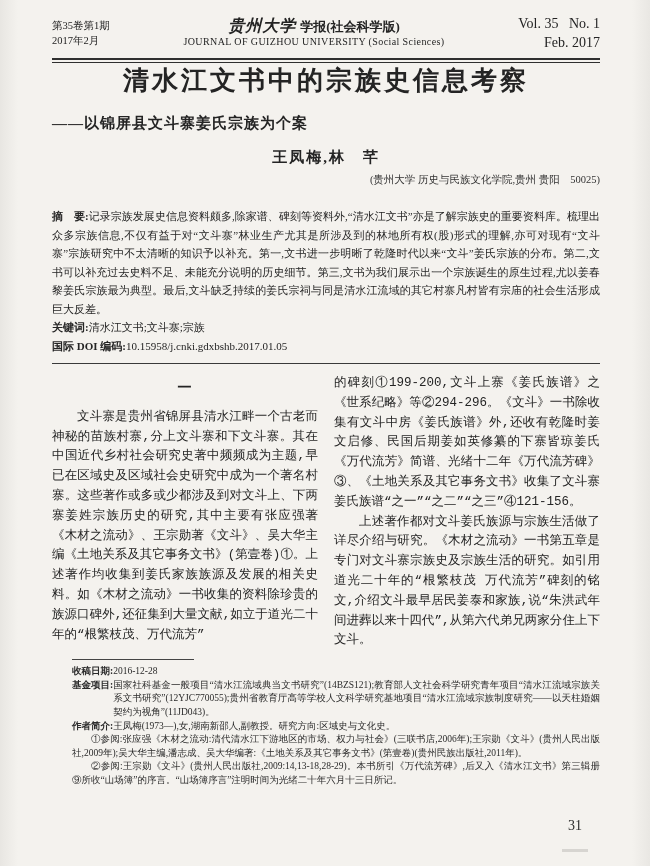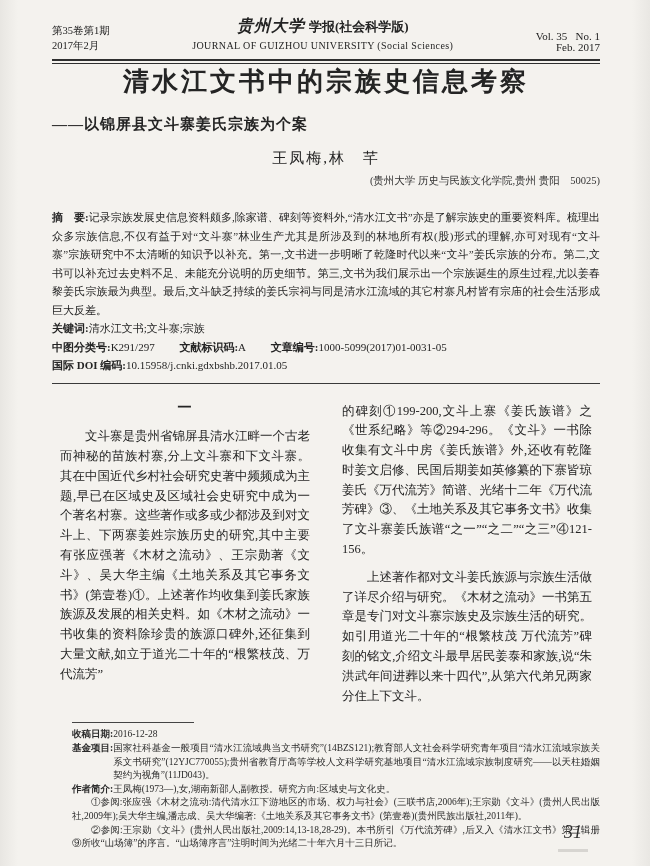--- a/index.html
+++ b/index.html
@@ -11,58 +11,58 @@
     position:relative;
     overflow:hidden;
   }
   .page{
     position:absolute;inset:0;
     background:linear-gradient(90deg,#e8e6e2 0,#f4f2ee 18px,#f4f2ee 632px,#e9e7e3 100%);
     padding:14px 50px 0 52px;
     box-sizing:border-box;
   }
   
-  .jheader{display:flex;justify-content:space-between;align-items:flex-end;}
+  .jheader{display:flex;justify-content:space-between;align-items:center;}
   .issue{font-size:10.5px;line-height:15px;white-space:pre;}
-  .volume{font-size:11px;line-height:11px;text-align:right;white-space:pre;}
+  .volume{font-size:14px;line-height:19px;text-align:right;white-space:pre;}
   .jcenter{text-align:center;flex:1;padding:0 8px;}
-  .jcn{font-size:13px;font-weight:bold;line-height:24px;}
+  .jcn{font-size:13px;font-weight:bold;line-height:16px;}
   .jcn .script{font-style:italic;font-size:16px;letter-spacing:1px;margin-right:4px;}
   .jen{font-size:10px;letter-spacing:.4px;line-height:14px;}
   .dbl-rule{margin-top:6px;border-top:2px solid #2f2f2f;border-bottom:1px solid #2f2f2f;height:2px;}
   
   .title{text-align:center;font-size:26px;font-weight:bold;letter-spacing:3px;}
   .subtitle{margin-top:16px;text-align:left;font-size:15px;font-weight:bold;letter-spacing:1px;}
-  .authors{margin-top:15px;text-align:center;font-size:15px;letter-spacing:2px;}
+  .authors{margin-top:15px;text-align:center;font-size:15px;letter-spacing:2px;font-weight:bold;}
   .affil{margin-top:6px;text-align:right;font-size:10.5px;color:#333;}
   
   .meta{margin-top:20px;font-size:11px;line-height:18.5px;text-align:justify;}
   .meta p{margin:0;}
   .lbl{font-weight:bold;}
   .meta-line{margin-top:2px;}
   .meta-line .seg{margin-right:22px;}
   .rule{border-top:1px solid #3a3a3a;margin-top:8px;}
   
   .columns{display:flex;gap:16px;margin-top:10px;}
   .col{flex:1;font-size:12.5px;line-height:19.8px;text-align:justify;}
-  .col p{margin:8px;}
+  .col p{margin:0;font-family:Liberation Mono, monospace;}
   .col p.ind{text-indent:2em;}
   .sec-head{text-align:center;font-weight:bold;font-size:14px;margin:4px 0 10px 0;letter-spacing:1px;}
   
   .fnote{margin-top:8px;font-size:9.5px;line-height:13.6px;color:#2a2a2a;margin-left:20px;}
   .fn-sep{width:122px;border-top:1px solid #444;margin-bottom:5px;}
   .fn-row{display:flex;}
   .fn-label{flex:none;font-weight:bold;white-space:pre;}
   .fn-content{flex:1;text-align:justify;}
   .fn-note{margin:0;text-indent:2em;text-align:justify;}
   
   .pageno{
     position:absolute;right:62px;bottom:14px;
-    font-style:italic;font-size:18px;color:#2c2c2c;
-    border-bottom:3px solid #d7d5d1;padding:0 6px 6px 6px;
+    font-size:14px;color:#2c2c2c;
+    border-bottom:3px solid #d7d5d1;padding:0 6px 15px 6px;
   }
 </style>
 </head>
 <body>
 
 <div class="page">
 
   <div class="jheader">
     <div class="issue">第35卷第1期
 2017年2月</div>
@@ -78,25 +78,20 @@
   <div class="dbl-rule"></div>
 
   <div class="title">清水江文书中的宗族史信息考察</div>
   <div class="subtitle">——以锦屏县文斗寨姜氏宗族为个案</div>
   <div class="authors">王凤梅,林　芊</div>
   <div class="affil">(贵州大学 历史与民族文化学院,贵州 贵阳　50025)</div>
 
   <div class="meta">
     <p><span class="lbl">摘　要:</span><span>记录宗族发展史信息资料颇多,除家谱、碑刻等资料外,“清水江文书”亦是了解宗族史的重要资料库。梳理出众多宗族信息,不仅有益于对“文斗寨”林业生产尤其是所涉及到的林地所有权(股)形式的理解,亦可对现有“文斗寨”宗族研究中不太清晰的知识予以补充。第一,文书进一步明晰了乾隆时代以来“文斗”姜氏宗族的分布。第二,文书可以补充过去史料不足、未能充分说明的历史细节。第三,文书为我们展示出一个宗族诞生的原生过程,尤以姜春黎姜氏宗族最为典型。最后,文斗缺乏持续的姜氏宗祠与同是清水江流域的其它村寨凡村皆有宗庙的社会生活形成巨大反差。</span></p>
     <p class="meta-line"><span class="lbl">关键词:</span><span>清水江文书;文斗寨;宗族</span></p>
-    <p class="meta-line">
-      <span class="seg"><span class="lbl">中图分类号:</span><span>K291/297</span></span>
-      <span class="seg"><span class="lbl">文献标识码:</span><span>A</span></span>
-      <span class="seg"><span class="lbl">文章编号:</span><span>1000-5099(2017)01-0031-05</span></span>
-    </p>
     <p class="meta-line"><span class="lbl">国际 DOI 编码:</span><span>10.15958/j.cnki.gdxbshb.2017.01.05</span></p>
   </div>
 
   <div class="rule"></div>
 
   <div class="columns">
     <div class="col">
       <div class="sec-head">一</div>
       <p class="ind">文斗寨是贵州省锦屏县清水江畔一个古老而神秘的苗族村寨,分上文斗寨和下文斗寨。其在中国近代乡村社会研究史著中频频成为主题,早已在区域史及区域社会史研究中成为一个著名村寨。这些著作或多或少都涉及到对文斗上、下两寨姜姓宗族历史的研究,其中主要有张应强著《木材之流动》、王宗勋著《文斗》、吴大华主编《土地关系及其它事务文书》(第壹卷)①。上述著作均收集到姜氏家族族源及发展的相关史料。如《木材之流动》一书收集的资料除珍贵的族源口碑外,还征集到大量文献,如立于道光二十年的“根繁枝茂、万代流芳”</p>
     </div>

